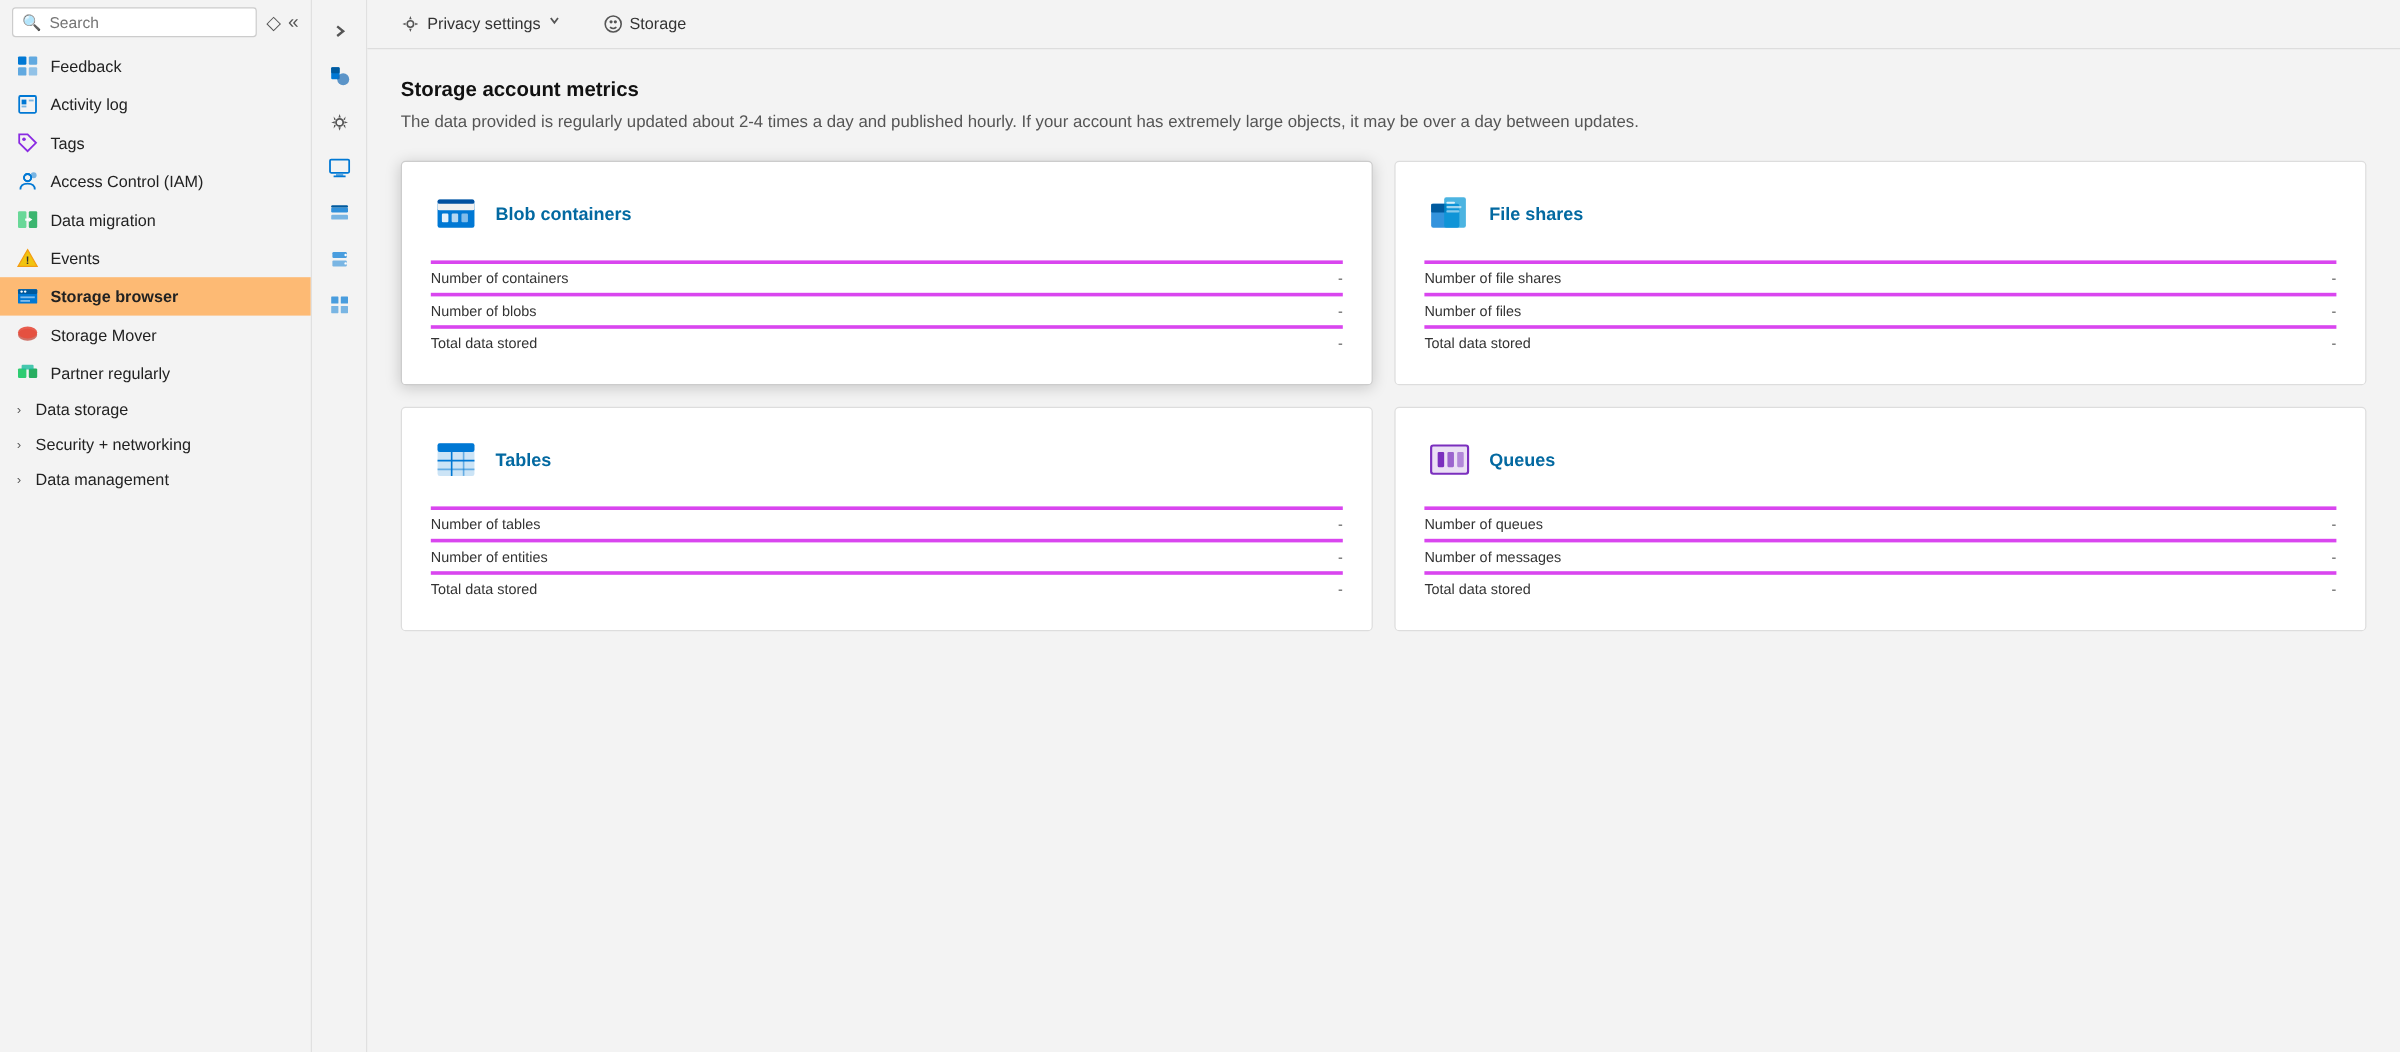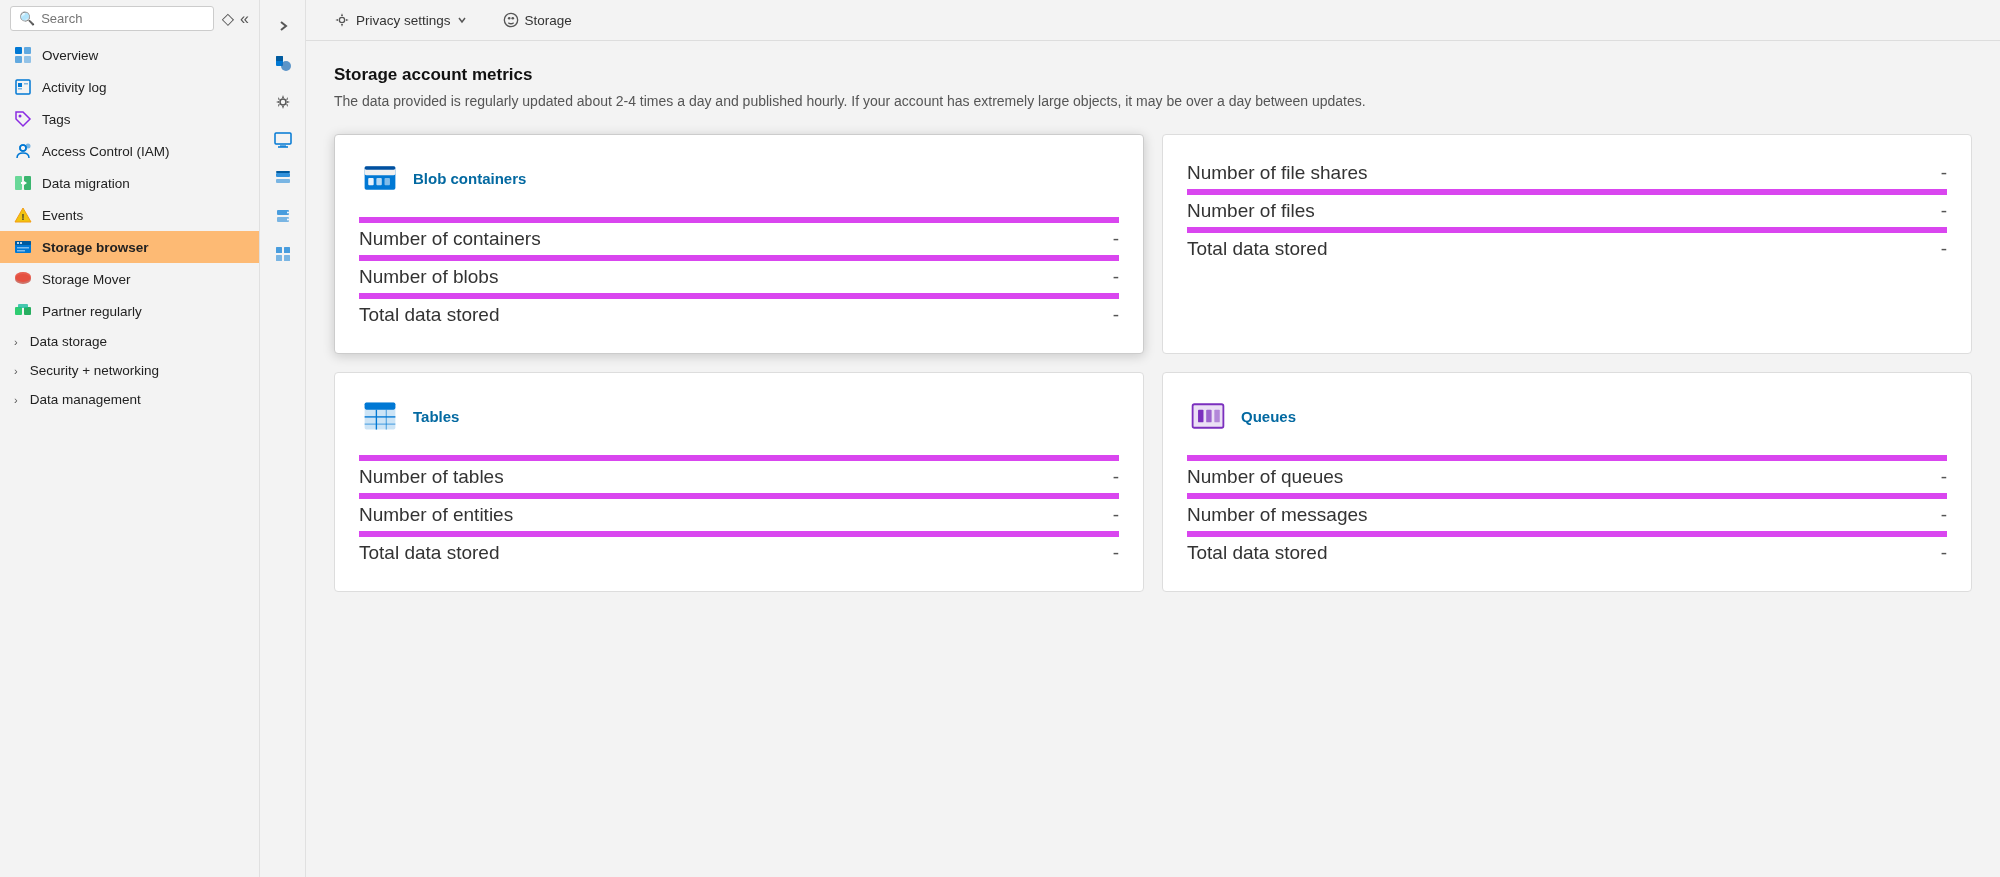--- a/index.html
+++ b/index.html
@@ -122,21 +122,20 @@
       display: flex;
       align-items: center;
       padding: 8px 20px;
       border-bottom: 1px solid #ddd;
       background: #f3f3f3;
       gap: 20px;
     }
 
     .top-bar-btn {
       display: flex;
-      align-items: center;
       gap: 6px;
       cursor: pointer;
       font-size: 13.5px;
       color: #333;
       padding: 4px 8px;
       border-radius: 3px;
     }
 
     .content-area {
       flex: 1;
@@ -196,23 +195,23 @@
       font-size: 15px;
       font-weight: 600;
       color: #0369a1;
     }
 
     .card-metric {
       display: flex;
       justify-content: space-between;
       align-items: center;
       padding: 5px 0;
-      font-size: 19px;
+      font-size: 12px;
       color: #333;
-      border-top: 6px solid #d946ef;
+      border-top: 3px solid #d946ef;
     }
 
     .card-metric:first-of-type {
       border-top: none;
     }
 
     .metric-value {
       color: #555;
     }
 
@@ -246,21 +245,21 @@
 
     <div class="nav-item">
       <span class="icon">
         <svg width="18" height="18" viewBox="0 0 18 18">
             <rect x="1" y="1" width="7" height="7" fill="#0078d4" rx="1"></rect>
             <rect x="10" y="1" width="7" height="7" fill="#0078d4" rx="1" opacity="0.6"></rect>
             <rect x="1" y="10" width="7" height="7" fill="#0078d4" rx="1" opacity="0.6"></rect>
             <rect x="10" y="10" width="7" height="7" fill="#0078d4" rx="1" opacity="0.4"></rect>
           </svg>
       </span>
-      <span>Overview</span>
+      <span>Feedback</span>
     </div>
 
     <div class="nav-item">
       <span class="icon">
         <svg width="18" height="18" viewBox="0 0 18 18">
             <rect x="2" y="2" width="14" height="14" rx="1" fill="none" stroke="#0078d4" stroke-width="1.5"></rect>
             <rect x="4" y="5" width="4" height="4" fill="#0078d4"></rect>
             <rect x="4" y="10" width="4" height="1.5" fill="#0078d4" opacity="0.5"></rect>
             <rect x="10" y="5" width="4" height="1.5" fill="#0078d4" opacity="0.5"></rect>
           </svg>
@@ -469,20 +468,33 @@
           <span>Number of blobs</span>
           <span class="metric-value">-</span>
         </div>
         <div class="card-metric">
           <span>Total data stored</span>
           <span class="metric-value">-</span>
         </div>
       </div>
 
       <div class="card">
+        <div class="card-header">
+          <div class="card-icon fileshare-icon">
+            <svg width="42" height="42" viewBox="0 0 42 42">
+              <rect x="4" y="12" width="26" height="22" rx="2" fill="#0078d4" opacity="0.8"></rect>
+              <rect x="4" y="12" width="14" height="8" rx="1" fill="#005a9e"></rect>
+              <rect x="16" y="6" width="20" height="28" rx="2" fill="#0094d4" opacity="0.7"></rect>
+              <rect x="18" y="10" width="8" height="2" rx="1" fill="#fff" opacity="0.8"></rect>
+              <rect x="18" y="14" width="14" height="2" rx="1" fill="#fff" opacity="0.6"></rect>
+              <rect x="18" y="18" width="12" height="2" rx="1" fill="#fff" opacity="0.5"></rect>
+            </svg>
+          </div>
+          <span class="card-title">File shares</span>
+        </div>
         <div class="card-metric">
           <span>Number of file shares</span>
           <span class="metric-value">-</span>
         </div>
         <div class="card-metric">
           <span>Number of files</span>
           <span class="metric-value">-</span>
         </div>
         <div class="card-metric">
           <span>Total data stored</span>

